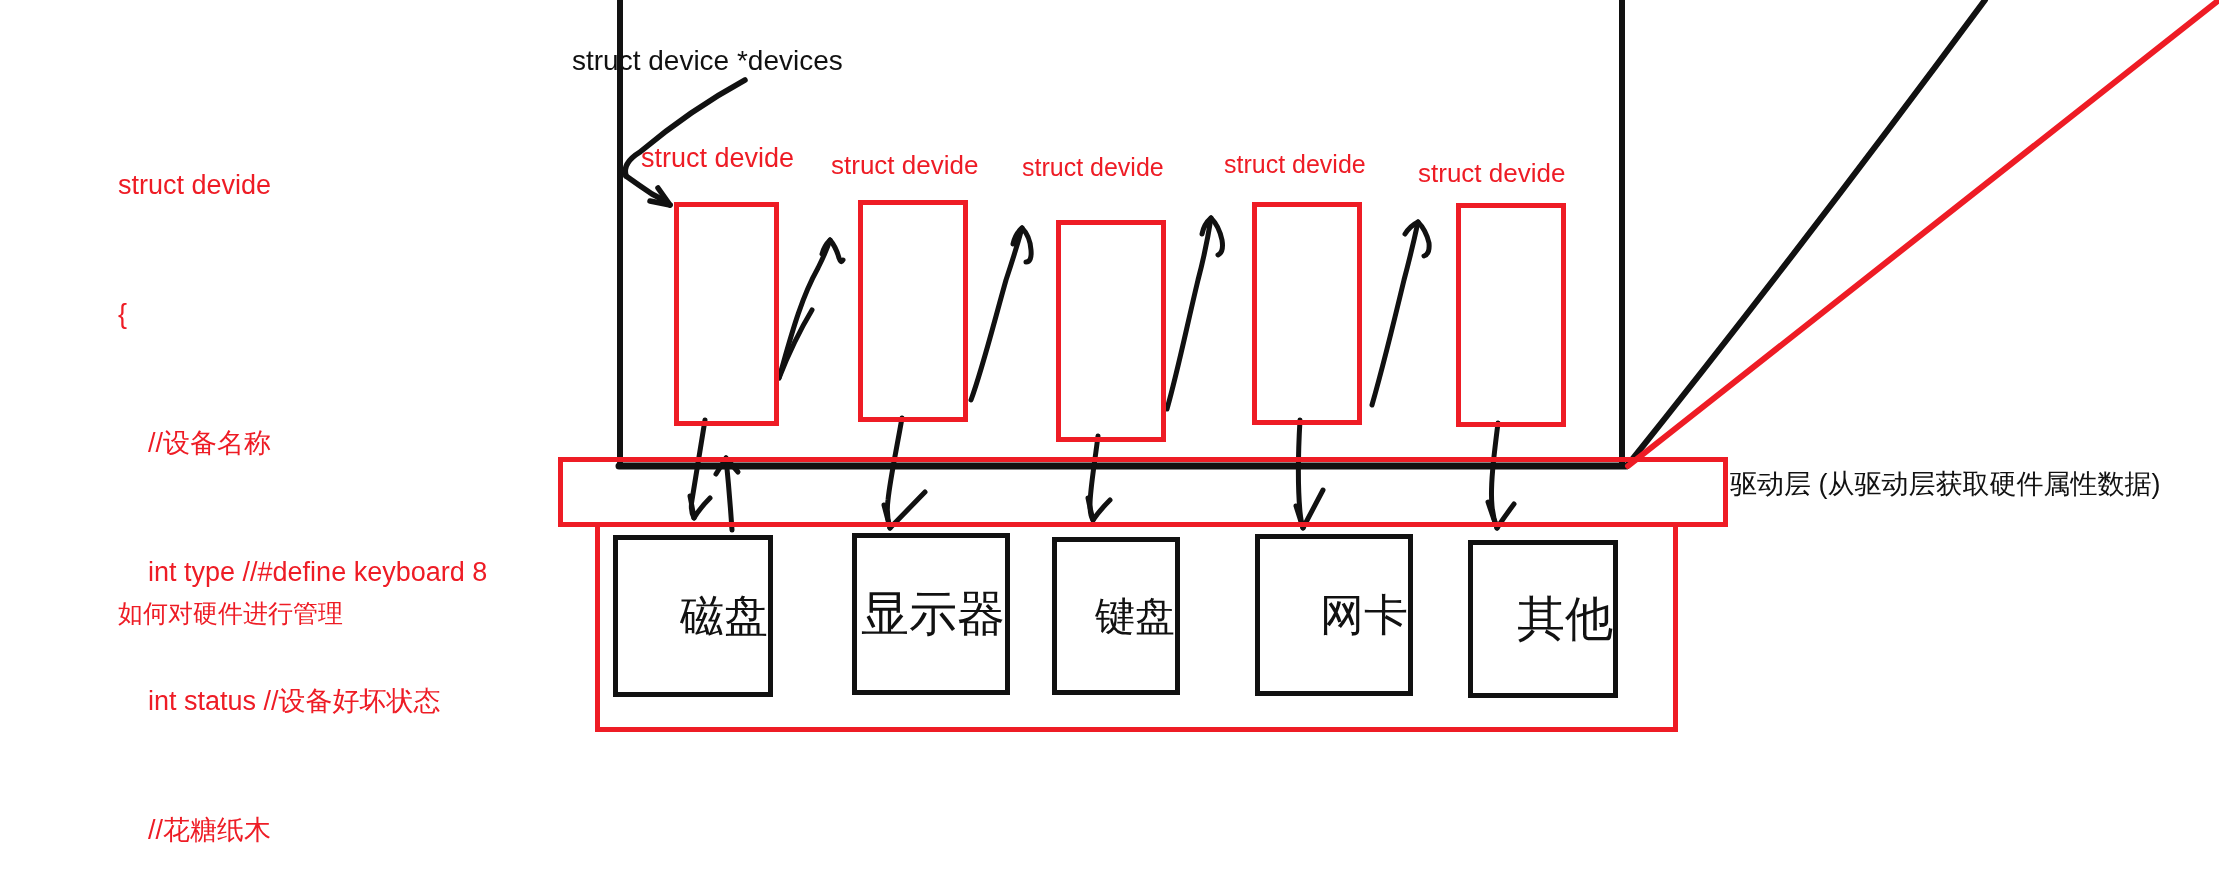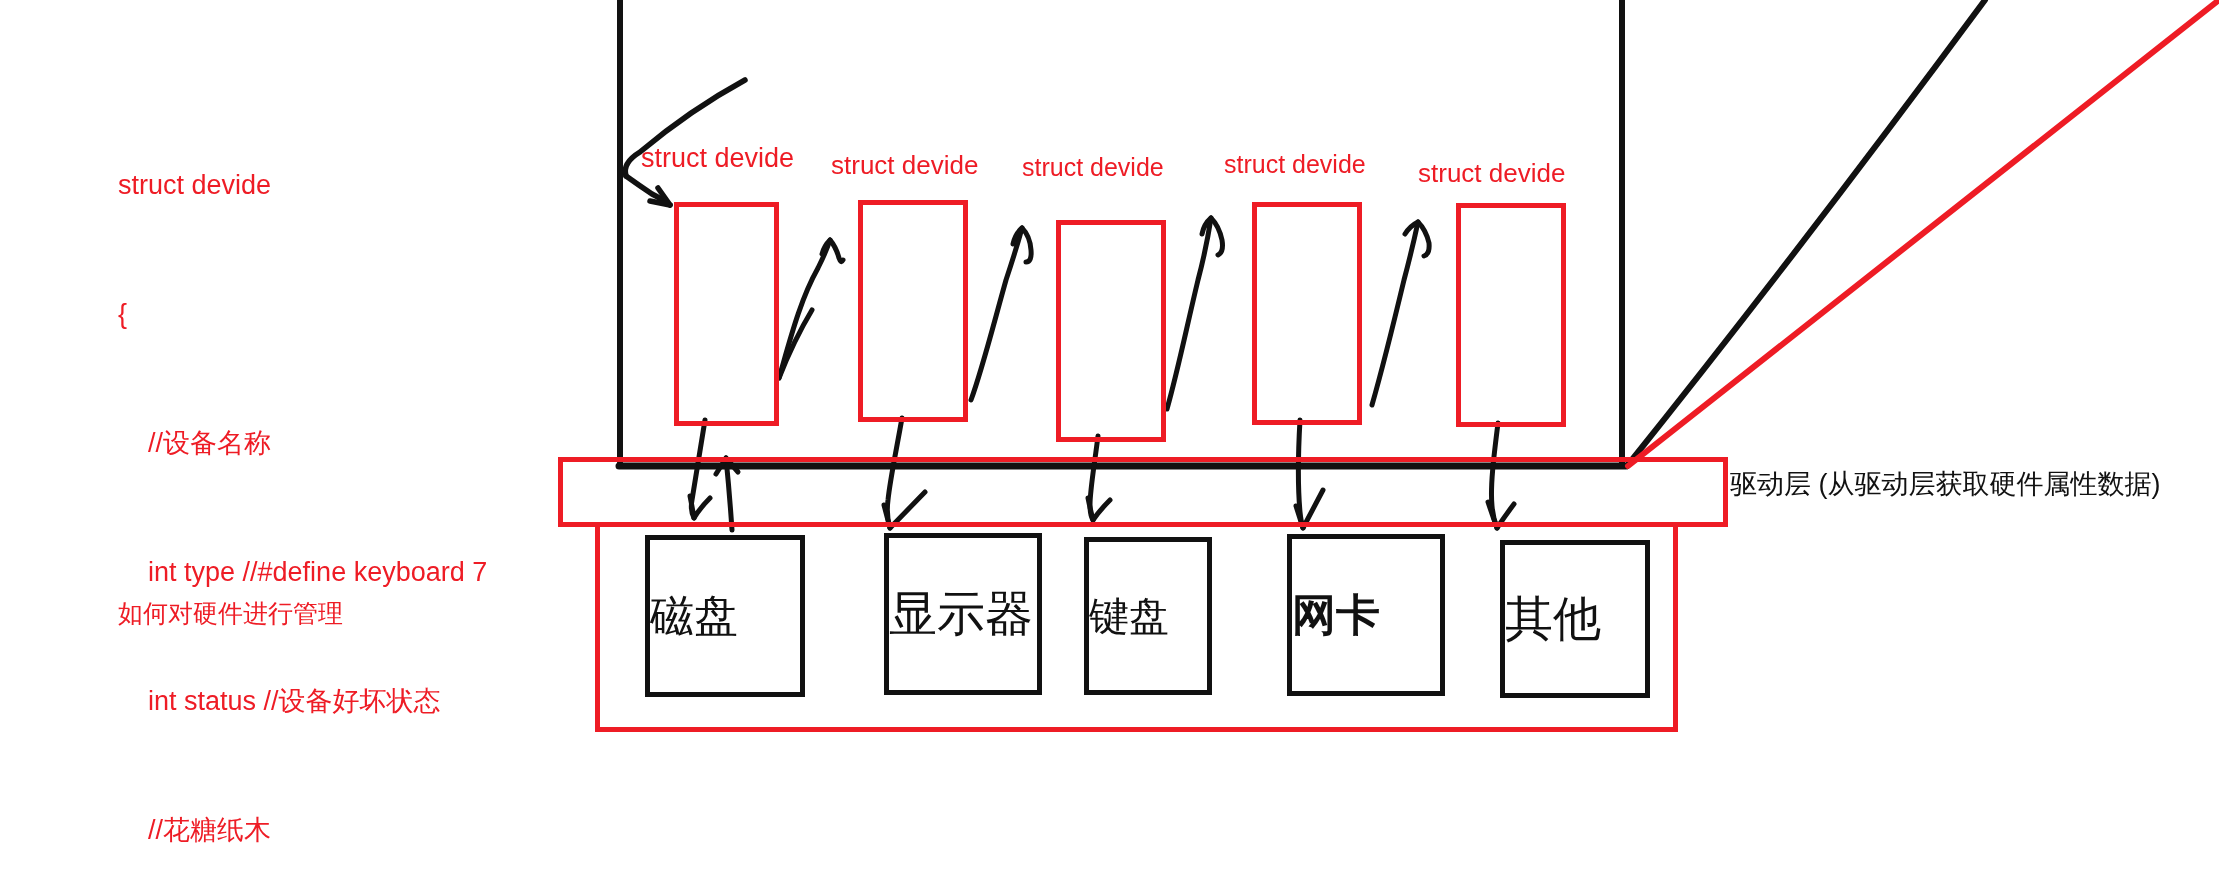--- a/index.html
+++ b/index.html
@@ -65,28 +65,27 @@
     color:#111;font-size:27px;white-space:nowrap;text-align:center;
   }
 
   
   .hw-band{
     position:absolute;left:595px;top:522px;width:1073px;height:200px;
     border:5px solid #ee1c25;background:transparent;
   }
   .hw-box{
     position:absolute;border:5px solid #111;background:#fff;
-    display:flex;align-items:center;justify-content:flex-start;
+    display:flex;align-items:center;justify-content:flex-end;
     color:#111;
-    margin-left:32px;
   }
   .hb0{left:613px;top:535px;width:150px;height:152px;font-size:44px;}
   .hb1{left:852px;top:533px;width:148px;height:152px;font-size:48px;}
   .hb2{left:1052px;top:537px;width:118px;height:148px;font-size:40px;}
-  .hb3{left:1255px;top:534px;width:148px;height:152px;font-size:44px;font-weight:bold;}
+  .hb3{left:1255px;top:534px;width:148px;height:152px;font-size:44px;}
   .hb4{left:1468px;top:540px;width:140px;height:148px;font-size:48px;}
 
   
   .watermark{
     position:absolute;left:1880px;top:825px;
     color:#dcdcdc;font-size:33px;white-space:nowrap;letter-spacing:1px;
   }
 </style>
 </head>
 <body>
@@ -138,33 +137,34 @@
 
     <path d="M 1498 423 C 1494 455 1490 486 1492 506 Q 1493 518 1497 528" stroke="#111" stroke-width="5" fill="none" stroke-linecap="round"></path>
     <path d="M 1497 528 Q 1505 516 1514 504 M 1497 528 Q 1492 514 1488 502" stroke="#111" stroke-width="5" fill="none" stroke-linecap="round"></path>
 
   </svg>
 
   <div class="code-block">
     <div class="code-line">struct devide</div>
     <div class="code-line">{</div>
     <div class="code-line">    //设备名称</div>
-    <div class="code-line">    int type //#define keyboard 7</div>
+    <div class="code-line">    int type //#define keyboard 8</div>
     <div class="code-line">    int status //设备好坏状态</div>
     <div class="code-line">    //花糖纸木</div>
     
     
     
   </div>
 
   <div class="code-note">
     <div>如何对硬件进行管理</div>
   </div>
 
 
+  <div class="devices-label">struct device *devices</div>
 
   <div class="sd-label sd0">struct devide</div>
   <div class="sd-label sd1">struct devide</div>
   <div class="sd-label sd2">struct devide</div>
   <div class="sd-label sd3">struct devide</div>
   <div class="sd-label sd4">struct devide</div>
 
   <div class="node-box nb0"></div>
   <div class="node-box nb1"></div>
   <div class="node-box nb2"></div>

